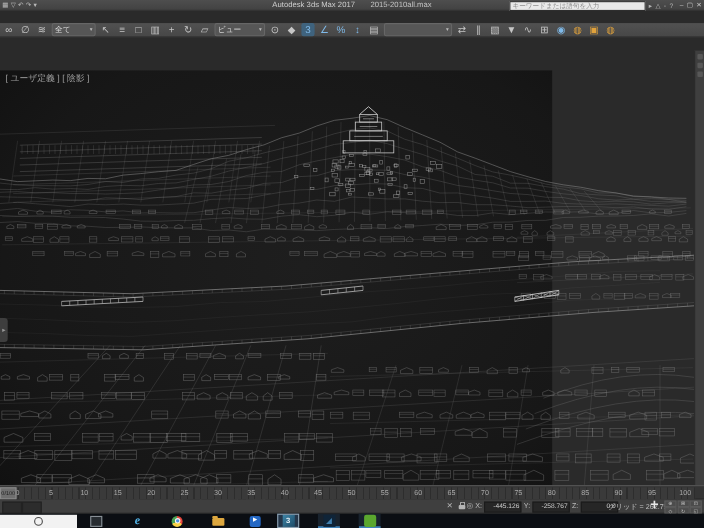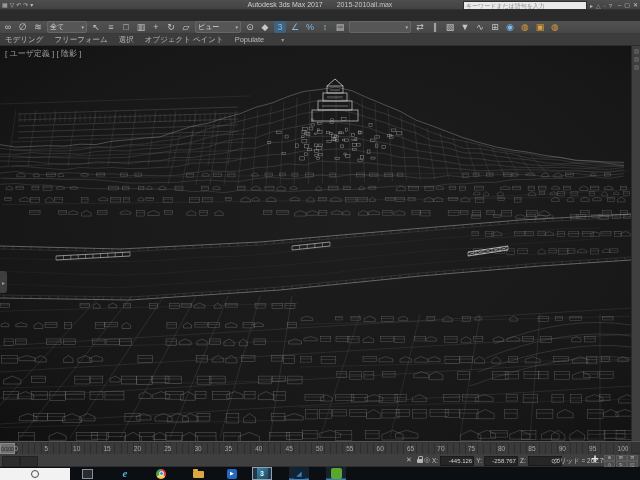--- a/index.html
+++ b/index.html
@@ -40,21 +40,21 @@
     display:flex;align-items:center;justify-content:space-between;padding:0 2px;}
   .dd .caret{font-size:5px;color:#bbb;margin-left:2px;}
 
   
   #ribbon{top:34px;height:12px;background:#3c3c3c;border-bottom:1px solid #2c2c2c;
     display:flex;align-items:center;padding-left:5px;gap:11px;}
   #ribbon .rtab{font-size:7.5px;color:#b8b8b8;}
   #ribbon .rmin{font-size:6px;color:#9a9a9a;margin-left:6px;}
 
   
-  #viewport{position:absolute;top:46px;left:0;width:631px;height:395px;
+  #viewport{position:absolute;top:64px;left:0;width:502px;height:395px;
     background:radial-gradient(ellipse at 55% 45%, #1e1e1e 0%, #171717 70%, #101010 100%);}
   #vplabel{position:absolute;top:2px;left:5px;font-size:8px;color:#9f9f9f;z-index:3;}
   #wire{position:absolute;top:0;left:0;}
   #vptab{position:absolute;left:0;top:225px;width:7px;height:22px;background:#3e3e3e;
     border-radius:0 3px 3px 0;color:#9a9a9a;font-size:6px;display:flex;align-items:center;justify-content:center;z-index:3;}
   #cmdstrip{position:absolute;top:46px;left:631px;width:9px;height:395px;background:#3f3f3f;
     border-left:1px solid #2a2a2a;}
   #cmdstrip i{display:block;width:5px;height:5px;margin:3px auto 0;background:#585858;border-radius:1px;}
 
   
@@ -178,28 +178,20 @@
       <span class="ti">▧</span>
       <span class="ti">▼</span>
       <span class="ti">∿</span>
       <span class="ti">⊞</span>
       <span class="ti blue">◉</span>
       <span class="ti orange">◍</span>
       <span class="ti orange">▣</span>
       <span class="ti orange">◍</span>
     </div>
 
-  <div id="ribbon" class="bar">
-      <span class="rtab">モデリング</span>
-      <span class="rtab">フリーフォーム</span>
-      <span class="rtab">選択</span>
-      <span class="rtab">オブジェクト ペイント</span>
-      <span class="rtab">Populate</span>
-      <span class="rmin">▾</span>
-    </div>
 
   <div id="viewport">
     <div id="vplabel">[ ユーザ定義 ] [ 陰影 ]</div>
     <svg id="wire" width="631" height="395">
         <polyline points="0.0,98.7 16.0,101.1 32.0,100.4 48.0,99.7 64.0,100.2 80.0,98.2 96.0,98.5 112.0,95.2 128.0,93.8 144.0,92.1 160.0,90.9 176.0,85.5 192.0,80.3 208.0,77.2 224.0,72.0 240.0,67.7 256.0,61.2 272.0,57.0 288.0,50.5 304.0,45.4 320.0,43.5 336.0,41.0 352.0,44.8 368.0,52.0 384.0,58.6 400.0,65.3 416.0,74.1 432.0,79.8 448.0,85.9 464.0,92.0 480.0,96.7 496.0,101.0 512.0,104.0 528.0,106.2 544.0,109.3 560.0,111.4 576.0,114.2 592.0,115.0 608.0,116.0 624.0,116.3" fill="none" stroke="#a5a5a5" stroke-width="0.55" opacity="0.7"></polyline>
         <polyline points="0.0,102.4 16.0,104.1 32.0,104.8 48.0,104.8 64.0,105.0 80.0,103.7 96.0,101.0 112.0,101.9 128.0,98.7 144.0,98.1 160.0,95.2 176.0,93.4 192.0,89.4 208.0,82.6 224.0,79.4 240.0,75.0 256.0,71.1 272.0,67.2 288.0,62.7 304.0,57.6 320.0,53.8 336.0,52.3 352.0,55.1 368.0,62.6 384.0,67.4 400.0,73.6 416.0,79.8 432.0,86.5 448.0,92.3 464.0,95.2 480.0,98.8 496.0,103.3 512.0,105.9 528.0,107.7 544.0,111.4 560.0,111.4 576.0,114.7 592.0,115.1 608.0,117.4 624.0,118.2" fill="none" stroke="#8f8f8f" stroke-width="0.55" opacity="0.4"></polyline>
         <polyline points="0.0,108.1 16.0,108.4 32.0,106.6 48.0,107.9 64.0,107.4 80.0,108.2 96.0,105.5 112.0,104.5 128.0,104.9 144.0,102.8 160.0,102.3 176.0,99.1 192.0,96.2 208.0,91.5 224.0,88.1 240.0,84.6 256.0,80.0 272.0,76.9 288.0,71.8 304.0,67.3 320.0,65.5 336.0,63.3 352.0,66.6 368.0,71.6 384.0,76.4 400.0,82.3 416.0,86.9 432.0,94.6 448.0,96.2 464.0,102.5 480.0,102.7 496.0,105.6 512.0,107.9 528.0,112.1 544.0,113.2 560.0,114.0 576.0,117.0 592.0,116.6 608.0,117.3 624.0,119.9" fill="none" stroke="#8f8f8f" stroke-width="0.55" opacity="0.4"></polyline>
         <polyline points="0.0,110.8 16.0,110.2 32.0,111.3 48.0,111.1 64.0,111.9 80.0,111.9 96.0,112.4 112.0,111.9 128.0,111.2 144.0,108.7 160.0,106.6 176.0,104.1 192.0,103.7 208.0,101.0 224.0,95.6 240.0,92.6 256.0,91.9 272.0,85.8 288.0,82.3 304.0,79.3 320.0,76.3 336.0,76.1 352.0,78.4 368.0,81.5 384.0,87.6 400.0,90.8 416.0,96.8 432.0,99.8 448.0,102.2 464.0,106.9 480.0,107.1 496.0,110.0 512.0,112.2 528.0,113.7 544.0,116.7 560.0,117.9 576.0,117.1 592.0,119.1 608.0,119.1 624.0,119.6" fill="none" stroke="#8f8f8f" stroke-width="0.55" opacity="0.4"></polyline>
         <polyline points="0.0,114.9 16.0,115.3 32.0,115.5 48.0,117.3 64.0,117.8 80.0,118.2 96.0,115.8 112.0,116.3 128.0,117.5 144.0,115.5 160.0,114.7 176.0,111.3 192.0,111.6 208.0,108.8 224.0,107.2 240.0,102.7 256.0,102.0 272.0,96.6 288.0,95.7 304.0,91.1 320.0,90.2 336.0,90.5 352.0,90.8 368.0,94.7 384.0,97.0 400.0,100.7 416.0,104.6 432.0,106.7 448.0,109.4 464.0,111.9 480.0,112.9 496.0,115.3 512.0,115.6 528.0,118.5 544.0,119.6 560.0,118.9 576.0,119.5 592.0,121.6 608.0,120.3 624.0,120.2" fill="none" stroke="#8f8f8f" stroke-width="0.55" opacity="0.4"></polyline>
         <polyline points="0.0,121.0 16.0,119.9 32.0,121.2 48.0,122.4 64.0,123.8 80.0,121.5 96.0,122.2 112.0,121.5 128.0,122.5 144.0,122.4 160.0,121.5 176.0,120.7 192.0,117.2 208.0,116.8 224.0,116.5 240.0,113.4 256.0,110.6 272.0,108.6 288.0,108.2 304.0,104.8 320.0,104.0 336.0,102.9 352.0,103.3 368.0,106.6 384.0,107.3 400.0,111.5 416.0,111.4 432.0,113.9 448.0,116.1 464.0,119.1 480.0,119.1 496.0,118.8 512.0,120.9 528.0,121.5 544.0,121.8 560.0,121.3 576.0,122.1 592.0,122.7 608.0,123.4 624.0,121.5" fill="none" stroke="#8f8f8f" stroke-width="0.55" opacity="0.4"></polyline>

